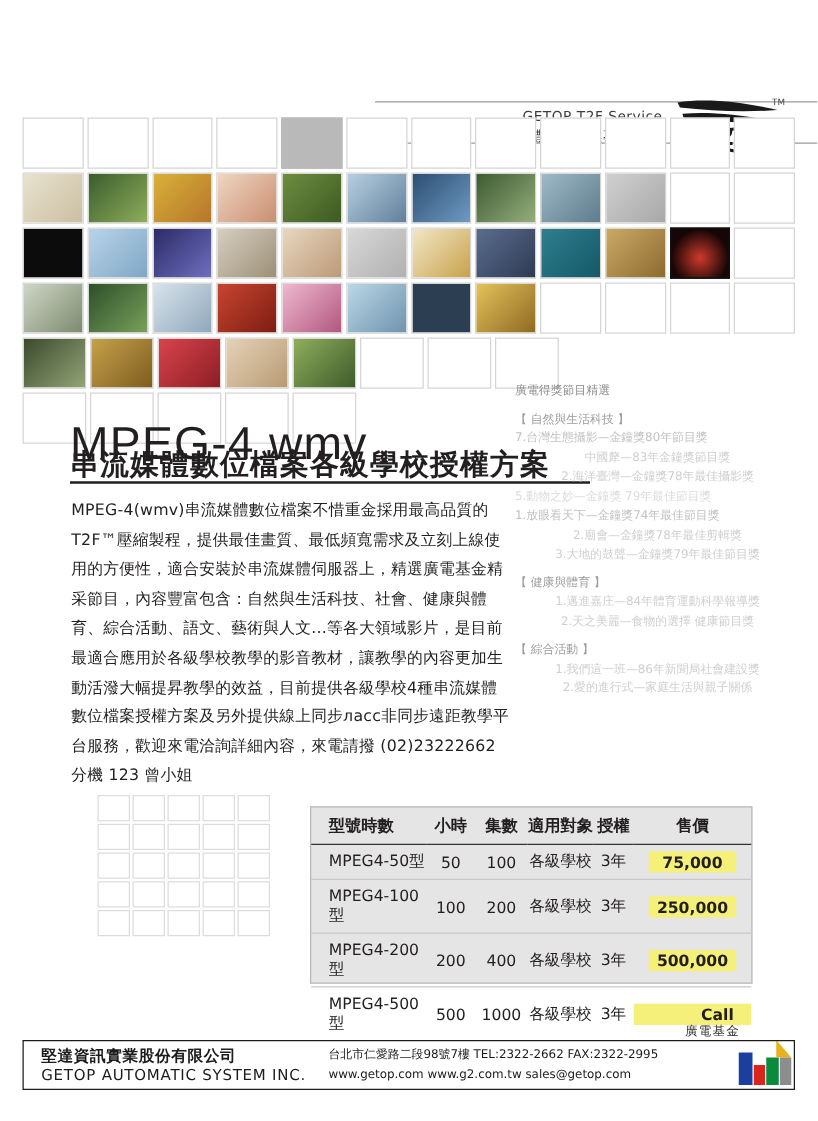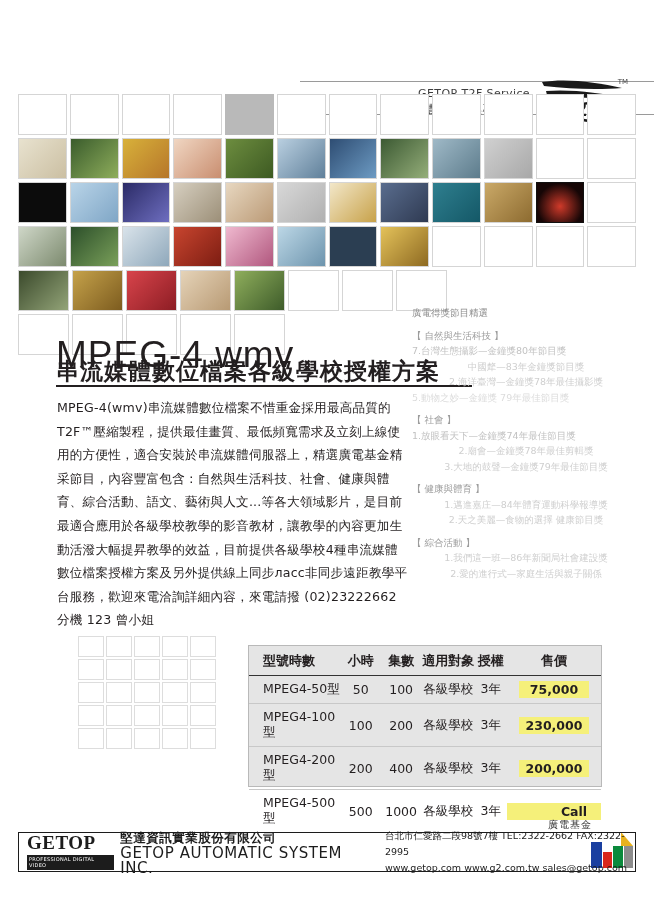--- a/index.html
+++ b/index.html
@@ -278,21 +278,21 @@
   .footer-cn {
     margin-left: 6px;
     font-size: 12.5px;
     font-weight: bold;
     letter-spacing: 0.5px;
     line-height: 17px;
     color: #1c1c1c;
   }
   .footer-en {
     margin-left: 6px;
-    font-size: 15px;
+    font-size: 12px;
     letter-spacing: 0.6px;
     line-height: 15px;
     color: #1c1c1c;
   }
   .footer-right {
     margin-left: 18px;
     font-size: 9.5px;
     line-height: 16px;
     color: #1c1c1c;
   }
@@ -480,21 +480,20 @@
 
   <div class="awards">
     <div class="aw-title">廣電得獎節目精選</div>
 
     <div class="aw-head">【 自然與生活科技 】</div>
     <div class="aw-line">7.台灣生態攝影—金鐘獎80年節目獎</div>
     <div class="aw-line fade2">中國犛—83年金鐘獎節目獎</div>
     <div class="aw-line fade2">2.海洋臺灣—金鐘獎78年最佳攝影獎</div>
     <div class="aw-line fade3">5.動物之妙—金鐘獎 79年最佳節目獎</div>
 
-    <div class="aw-head">【 社會 】</div>
     <div class="aw-line">1.放眼看天下—金鐘獎74年最佳節目獎</div>
     <div class="aw-line fade2">2.廟會—金鐘獎78年最佳剪輯獎</div>
     <div class="aw-line fade2">3.大地的鼓聲—金鐘獎79年最佳節目獎</div>
 
     <div class="aw-head">【 健康與體育 】</div>
     <div class="aw-line fade2">1.邁進嘉庄—84年體育運動科學報導獎</div>
     <div class="aw-line fade2">2.天之美麗—食物的選擇 健康節目獎</div>
 
     <div class="aw-head">【 綜合活動 】</div>
     <div class="aw-line fade2">1.我們這一班—86年新聞局社會建設獎</div>
@@ -610,29 +609,29 @@
           <td class="col-target">各級學校</td>
           <td class="col-lic">3年</td>
           <td class="col-price"><span class="price-cell">75,000</span></td>
         </tr>
         <tr>
           <td class="col-model">MPEG4-100型</td>
           <td class="col-hours">100</td>
           <td class="col-eps">200</td>
           <td class="col-target">各級學校</td>
           <td class="col-lic">3年</td>
-          <td class="col-price"><span class="price-cell">230,000</span></td>
+          <td class="col-price"><span class="price-cell">250,000</span></td>
         </tr>
         <tr>
           <td class="col-model">MPEG4-200型</td>
           <td class="col-hours">200</td>
           <td class="col-eps">400</td>
           <td class="col-target">各級學校</td>
           <td class="col-lic">3年</td>
-          <td class="col-price"><span class="price-cell">200,000</span></td>
+          <td class="col-price"><span class="price-cell">500,000</span></td>
         </tr>
         <tr>
           <td class="col-model">MPEG4-500型</td>
           <td class="col-hours">500</td>
           <td class="col-eps">1000</td>
           <td class="col-target">各級學校</td>
           <td class="col-lic">3年</td>
           <td class="col-price"><span class="price-cell call">Call</span></td>
         </tr>
       </tbody>
@@ -645,24 +644,20 @@
       <rect x="1" y="16" width="11" height="26" fill="#1a3fa0"></rect>
       <rect x="13" y="26" width="9" height="16" fill="#d9261c"></rect>
       <rect x="23" y="20" width="10" height="22" fill="#0a8a3c"></rect>
       <path d="M31 6 L43 20 L31 20 Z" fill="#e8b21d"></path>
       <rect x="34" y="20" width="9" height="22" fill="#8d8d8d"></rect>
     </svg>
   </div>
 
   <div class="footer">
     <div class="footer-inner">
-      <div class="getop-logo">
-        <div class="gt">GETOP</div>
-        <div class="gt-sub">PROFESSIONAL DIGITAL VIDEO</div>
-      </div>
       <div>
         <div class="footer-cn">堅達資訊實業股份有限公司</div>
         <div class="footer-en">GETOP AUTOMATIC SYSTEM INC.</div>
       </div>
       <div class="footer-right">
         <div class="l1">台北市仁愛路二段98號7樓 TEL:2322-2662 FAX:2322-2995</div>
         <div class="l2">www.getop.com    www.g2.com.tw    sales@getop.com</div>
       </div>
     </div>
   </div>

